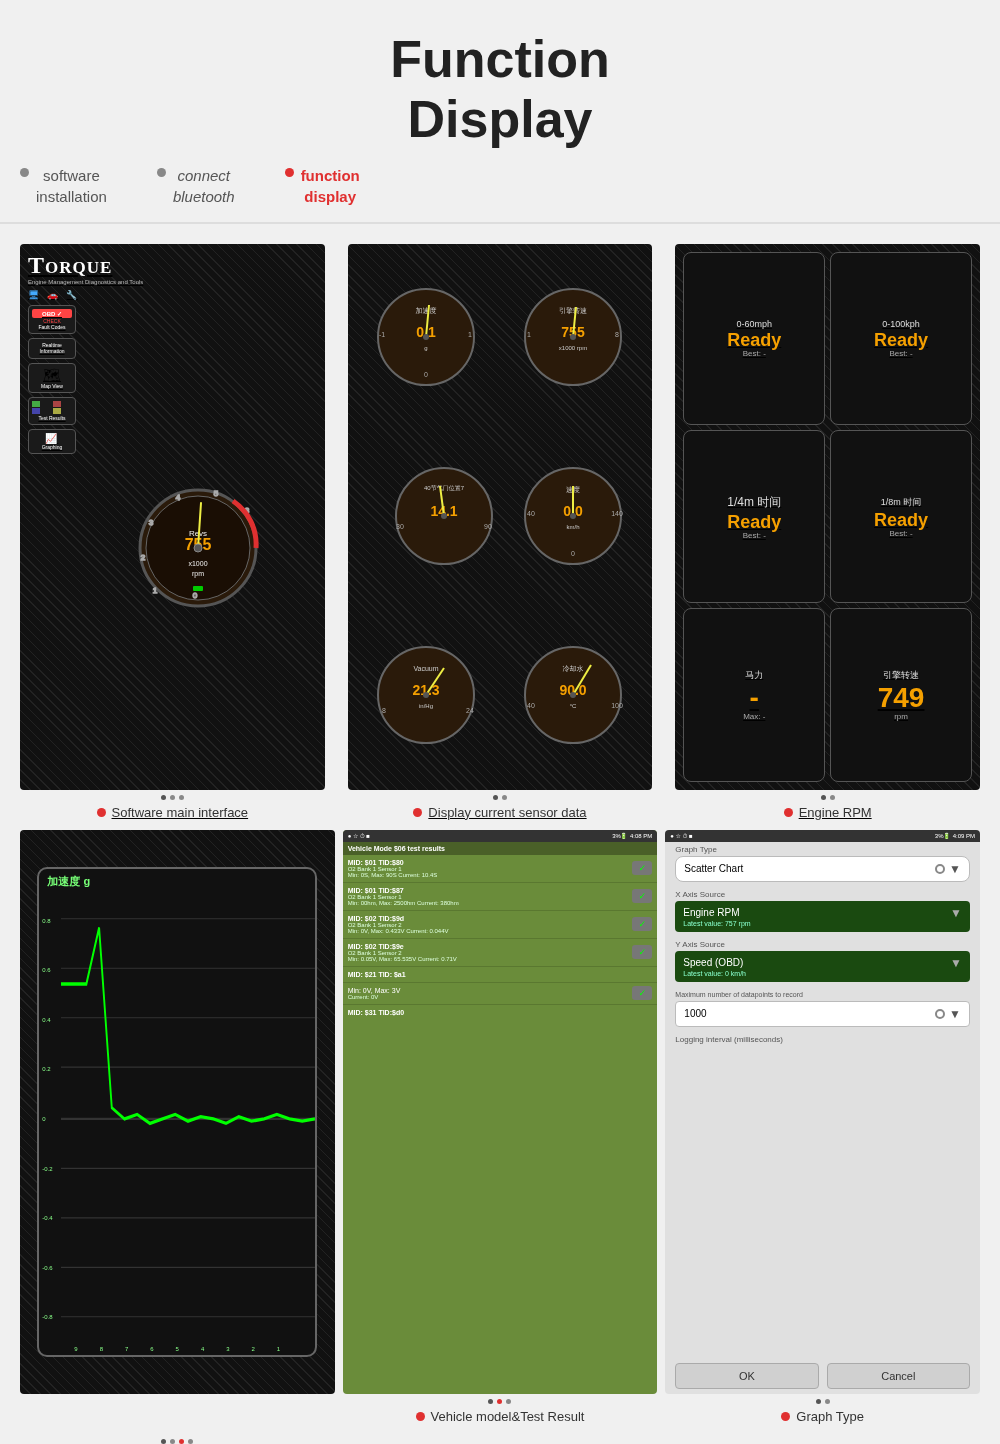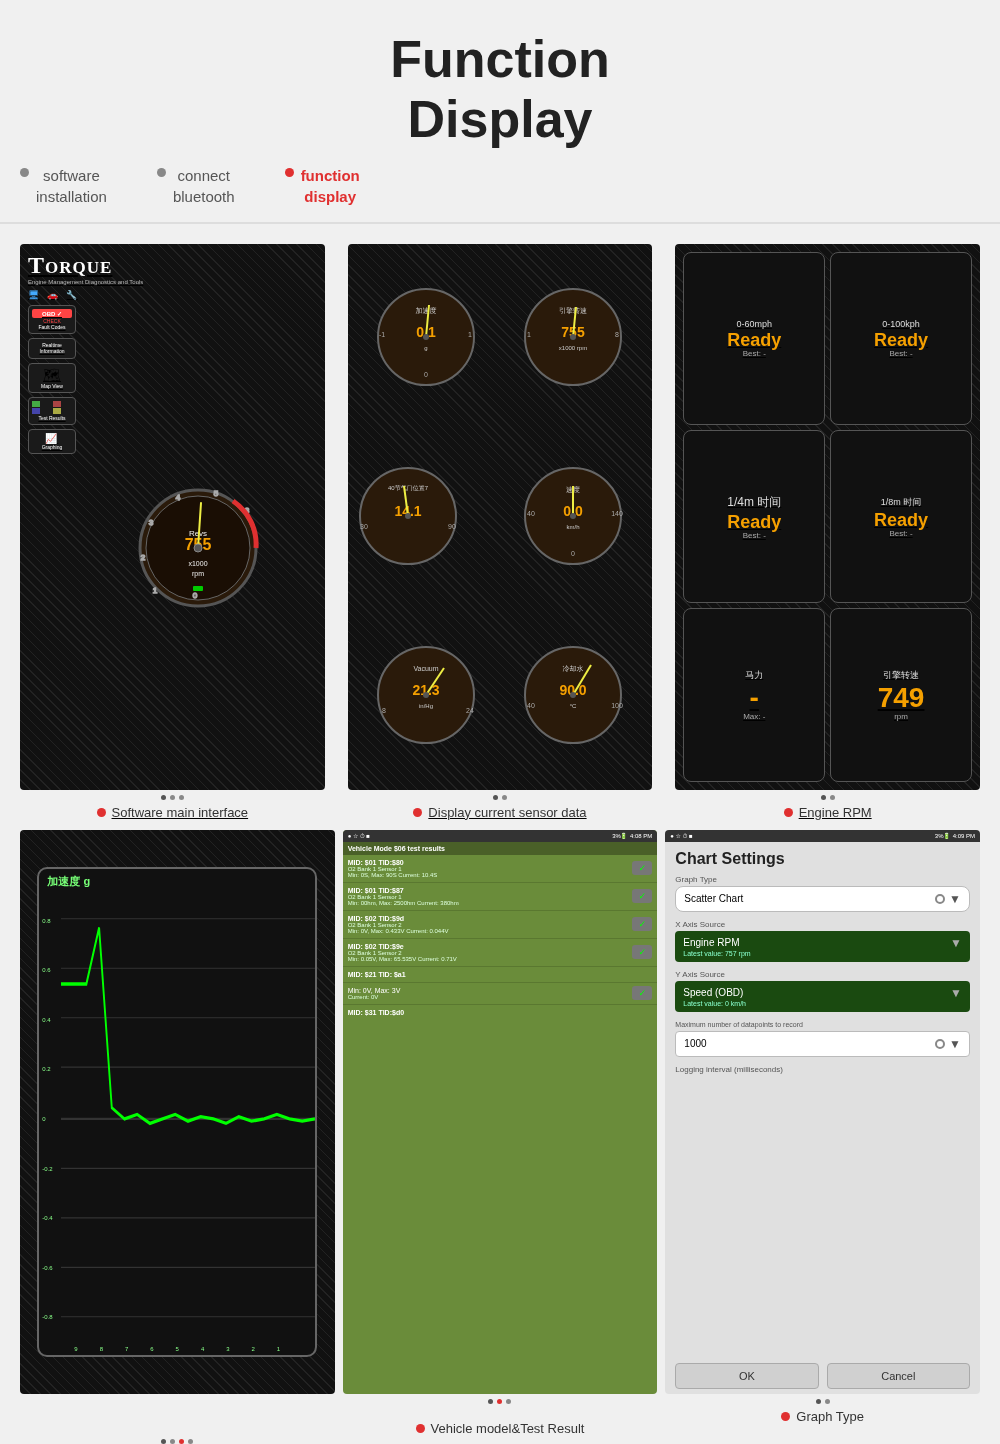--- a/index.html
+++ b/index.html
@@ -13,21 +13,21 @@
   <h1 style="font-size:52px; font-weight:900; color:#222; line-height:1.15; font-family:Arial Black,Arial,sans-serif;">
     <span>Function</span><br>
     <span>Display</span>
   </h1>
   <div style="display:flex; justify-content:flex-start; gap:50px; margin-top:15px; align-items:flex-start;">
     <div style="display:flex; align-items:flex-start; gap:7px;">
       <span style="width:9px;height:9px;border-radius:50%;background:#888;margin-top:3px;flex-shrink:0;"></span>
       <span style="font-size:15px;color:#555;text-align:center;white-space:pre-line;line-height:1.4;">software
 installation</span>
     </div>
-    <div style="display:flex; align-items:flex-start; gap:7px;">
+    <div style="display:flex; align-items:flex-start; gap:7px;font-style:italic;">
       <span style="width:9px;height:9px;border-radius:50%;background:#888;margin-top:3px;flex-shrink:0;"></span>
       <span style="font-size:15px;color:#555;text-align:center;white-space:pre-line;line-height:1.4;">connect
 bluetooth</span>
     </div>
     <div style="display:flex; align-items:flex-start; gap:7px;">
       <span style="width:9px;height:9px;border-radius:50%;background:#e03030;margin-top:3px;flex-shrink:0;"></span>
       <span style="font-size:15px;color:#e03030;font-weight:bold;text-align:center;white-space:pre-line;line-height:1.4;">function
 display</span>
     </div>
   </div>
@@ -145,21 +145,21 @@
           <text x="52" y="28" text-anchor="middle" fill="#ccc" font-size="7">引擎转速</text>
           <text x="52" y="52" text-anchor="middle" fill="#f5a000" font-size="14" font-weight="bold">755</text>
           <text x="52" y="65" text-anchor="middle" fill="#ccc" font-size="6">x1000 rpm</text>
           <text x="8" y="52" text-anchor="middle" fill="#aaa" font-size="7">1</text>
           <text x="96" y="52" text-anchor="middle" fill="#aaa" font-size="7">8</text>
           <line x1="52" y1="52" x2="55" y2="22" stroke="#ee4" stroke-width="2"></line>
           <circle cx="52" cy="52" r="3" fill="#555"></circle>
         </svg>
       </div>
 
-      <div style="display:flex;justify-content:flex-start;align-items:center;">
+      <div style="display:flex;justify-content:flex-end;align-items:center;">
         <svg width="105" height="105" viewBox="0 0 105 105">
           <circle cx="52" cy="52" r="48" fill="#2a1a0a" stroke="#666" stroke-width="2"></circle>
           <text x="52" y="26" text-anchor="middle" fill="#ccc" font-size="6">40节气门位置7</text>
           <text x="52" y="52" text-anchor="middle" fill="#f5a000" font-size="14" font-weight="bold">14.1</text>
           <text x="8" y="65" text-anchor="middle" fill="#aaa" font-size="7">30</text>
           <text x="96" y="65" text-anchor="middle" fill="#aaa" font-size="7">90</text>
           <line x1="52" y1="52" x2="48" y2="22" stroke="#ee4" stroke-width="2"></line>
           <circle cx="52" cy="52" r="3" fill="#555"></circle>
         </svg>
       </div>
@@ -372,35 +372,34 @@
       </div>
       <div style="background:#6a8c3a;padding:4px 5px;color:#fff;">
         <div style="font-weight:bold;font-size:7px;">MID: $31 TID:$d0</div>
       </div>
     </div>
     <div style="display:flex;gap:4px;margin-top:5px;">
       <div style="width:5px;height:5px;border-radius:50%;background:#555;"></div>
       <div style="width:5px;height:5px;border-radius:50%;background:#e03030;"></div>
       <div style="width:5px;height:5px;border-radius:50%;background:#888;"></div>
     </div>
-    <div style="display:flex;align-items:center;gap:6px;margin-top:17px;font-size:13px;color:#333;">
+    <div style="display:flex;align-items:center;gap:6px;margin-top:5px;font-size:13px;color:#333;">
       <span style="width:9px;height:9px;border-radius:50%;background:#e03030;flex-shrink:0;"></span>
       <span>Vehicle model&amp;Test Result</span>
     </div>
   </div>
 
   <div style="display:flex;flex-direction:column;align-items:center;">
     <div style="width:100%;aspect-ratio:290/520;background:#e0e0e0;border-radius:4px;overflow:hidden;display:flex;flex-direction:column;font-family:Arial,sans-serif;">
 
       <div style="background:#333;color:#fff;font-size:6px;padding:2px 5px;display:flex;justify-content:space-between;">
         <span>● ☆ ⏱ ■</span>
         <span>3%🔋 4:09 PM</span>
       </div>
 
-      <div style="font-size:16px;font-weight:bold;color:#222;padding:8px 10px 4px;">Chart Settings</div>
 
       <div style="color:#555;font-size:8px;padding:3px 10px 2px;">Graph Type</div>
       <div style="margin:0 10px 6px;background:#fff;border:1px solid #bbb;border-radius:8px;padding:5px 8px;display:flex;justify-content:space-between;align-items:center;font-size:10px;">
         <span>Scatter Chart</span>
         <span style="display:flex;align-items:center;gap:4px;">
           <span style="width:10px;height:10px;border-radius:50%;border:2px solid #888;display:inline-block;"></span>
           <span style="color:#555;font-size:12px;">▼</span>
         </span>
       </div>
 

